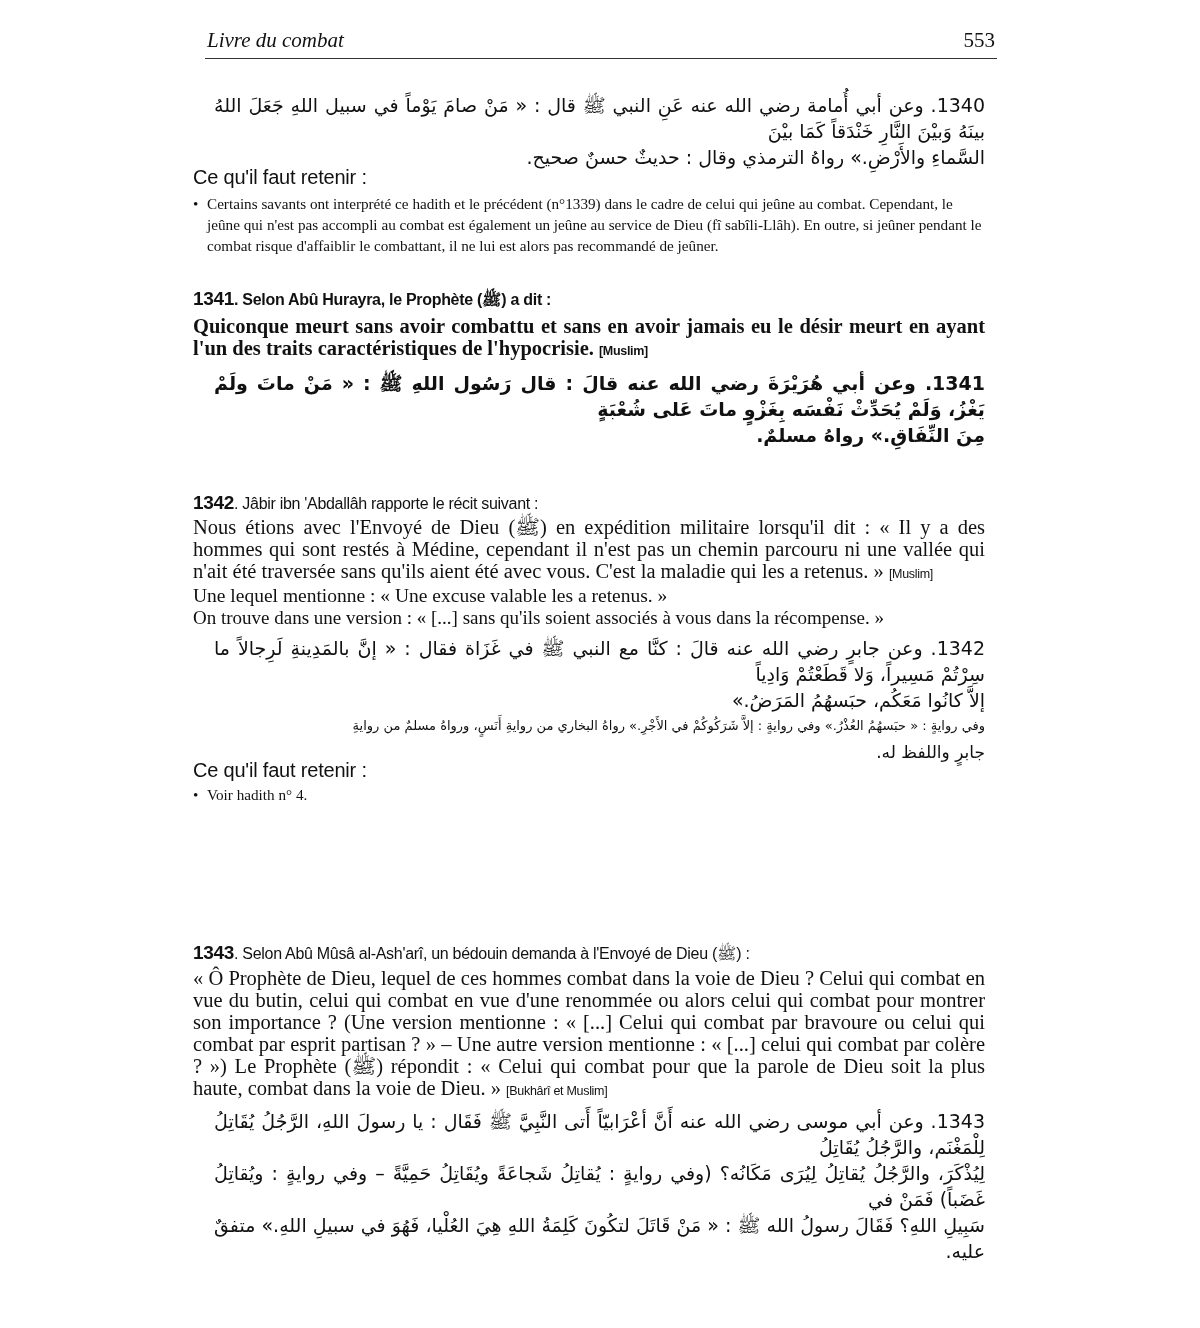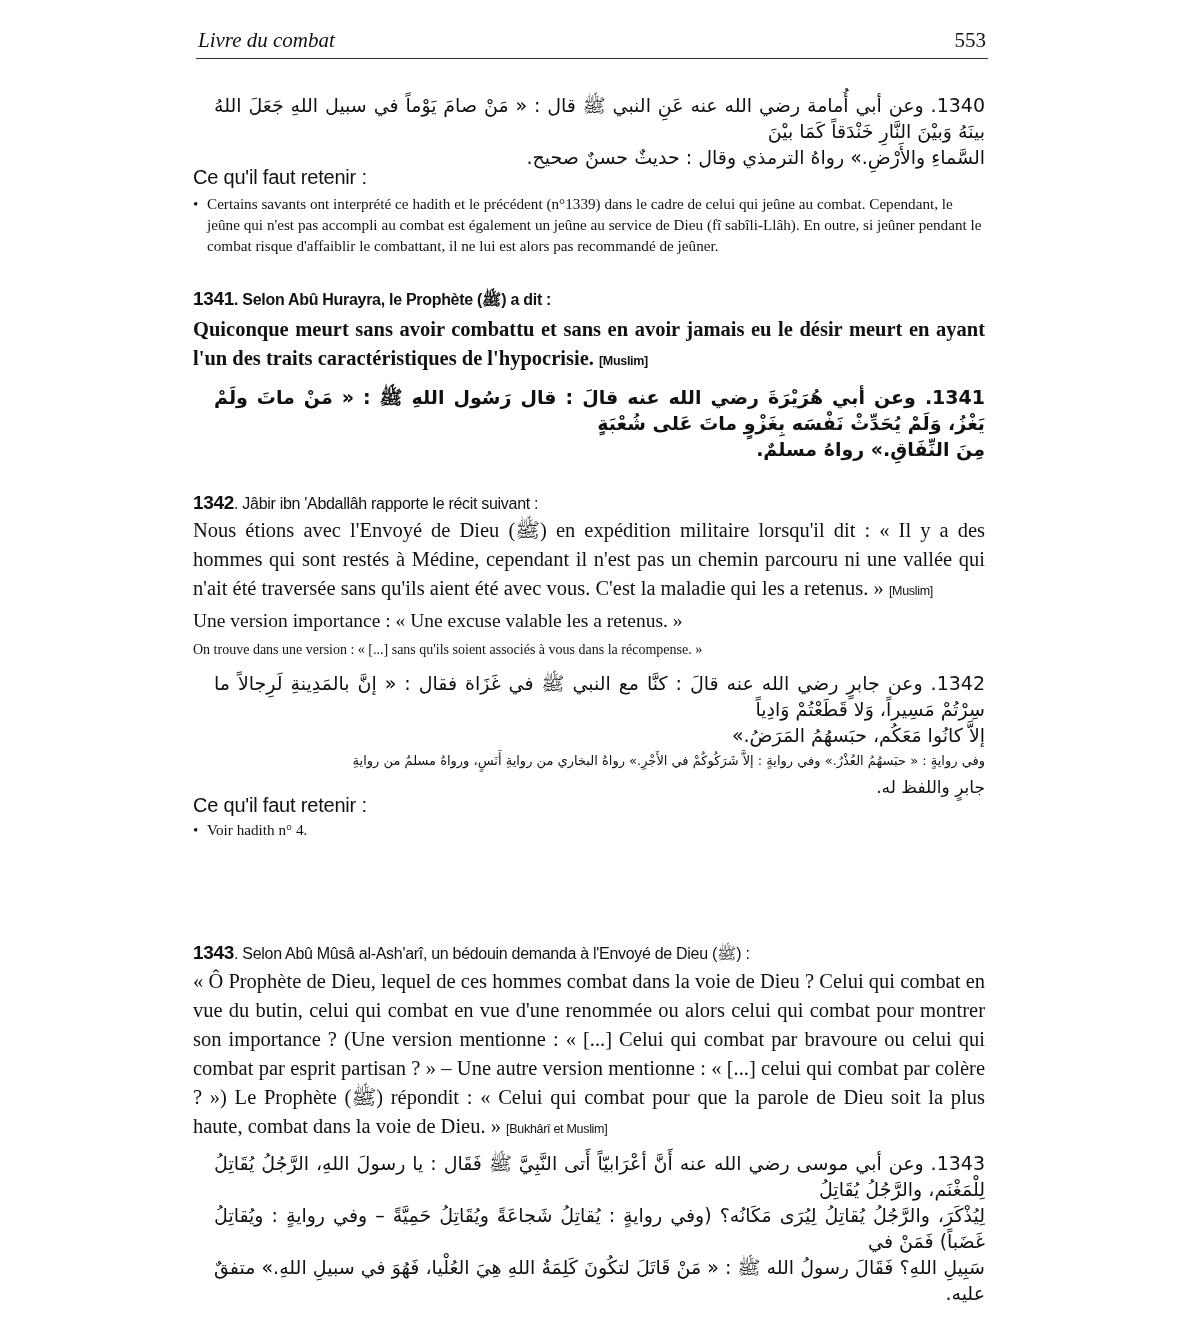--- a/index.html
+++ b/index.html
@@ -1,27 +1,27 @@
 <!DOCTYPE html>
 <html><head>
 <meta charset="utf-8">
 <style>
   html, body { margin:0; padding:0; background:#ffffff; }
   body { width:1200px; height:1328px; position:relative; overflow:hidden; color:#111; font-family:"Liberation Serif", serif; }
   .page { position:absolute; left:193px; top:0; width:792px; }
-  .header { position:absolute; top:26px; left:3px; width:792px; height:32px; border-bottom:1.6px solid #333; }
+  .header { position:absolute; top:26px; left:12px; width:792px; height:32px; border-bottom:1.6px solid #333; }
   .header .title { position:absolute; left:2px; top:2px; font-style:italic; font-size:21px; }
   .header .pnum { position:absolute; right:2px; top:2px; font-size:21px; }
   .ar { direction:rtl; text-align:justify; font-family:"DejaVu Sans", sans-serif; font-size:19px; line-height:26px;margin-left:21px; }
   .retain-h { font-family:"Liberation Sans", sans-serif; font-size:20px; letter-spacing:-0.2px; }
   .retain-b { font-size:15.2px; line-height:21px; padding-left:14px; position:relative; }
   .retain-b .bullet { position:absolute; left:0; top:0; }
   .hhead { font-family:"Liberation Sans", sans-serif; font-size:16px; letter-spacing:-0.3px; }
   .hhead b { font-size:19px; }
-  .fr { font-size:20.5px; line-height:29px; text-align:justify; }
+  .fr { font-size:20.5px; line-height:22px; text-align:justify; }
   .src { font-family:"Liberation Sans", sans-serif; font-size:12.5px; letter-spacing:-0.3px; }
   .block { position:absolute; left:0; width:792px; }
 </style>
 </head>
 <body>
 
 <div class="page">
 
   <div class="header">
     <span class="title">Livre du combat</span>
@@ -45,22 +45,22 @@
     <div class="fr" style="margin-top:2px;"><span>Quiconque meurt sans avoir combattu et sans en avoir jamais eu le désir meurt en ayant l'un des traits caractéristiques de l'hypocrisie.</span> <span class="src">[Muslim]</span></div>
     <div class="ar" style="margin-top:8px;">
       <div>1341. وعن أبي هُرَيْرَةَ رضي الله عنه قالَ : قال رَسُول اللهِ ﷺ : « مَنْ ماتَ ولَمْ يَغْزُ، وَلَمْ يُحَدِّثْ نَفْسَه بِغَزْوٍ ماتَ عَلى شُعْبَةٍ</div>
       <div>مِنَ النِّفَاقِ.» رواهُ مسلمٌ.</div>
     </div>
   </div>
 
   <div class="block" style="top:492px;">
     <div class="hhead"><b>1342</b><span>. Jâbir ibn 'Abdallâh rapporte le récit suivant :</span></div>
     <div class="fr" style="margin-top:2px;"><span>Nous étions avec l'Envoyé de Dieu (ﷺ) en expédition militaire lorsqu'il dit : « Il y a des hommes qui sont restés à Médine, cependant il n'est pas un chemin parcouru ni une vallée qui n'ait été traversée sans qu'ils aient été avec vous. C'est la maladie qui les a retenus. »</span> <span class="src">[Muslim]</span></div>
-    <div class="fr" style="font-size:19.5px;">Une version importance : « Une excuse valable les a retenus. »</div>
-    <div class="fr" style="font-size:14px;">On trouve dans une version : « [...] sans qu'ils soient associés à vous dans la récompense. »</div>
+    <div class="fr" style="font-size:19.5px;">Une lequel mentionne : « Une excuse valable les a retenus. »</div>
+    <div class="fr" style="font-size:19px;">On trouve dans une version : « [...] sans qu'ils soient associés à vous dans la récompense. »</div>
     <div class="ar" style="margin-top:6px;">
       <div>1342. وعن جابرٍ رضي الله عنه قالَ : كنَّا مع النبي ﷺ في غَزَاة فقال : « إنَّ بالمَدِينةِ لَرِجالاً ما سِرْتُمْ مَسِيراً، وَلا قَطَعْتُمْ وَادِياً</div>
       <div>إلاَّ كانُوا مَعَكُم، حبَسهُمُ المَرَضُ.»</div>
       <div style="font-size:13px;">وفي روايةٍ : « حبَسهُمُ العُذْرُ.» وفي روايةٍ : إلاَّ شَرَكُوكُمْ في الأَجْرِ.» رواهُ البخاري من روايةِ أَنَسٍ، ورواهُ مسلمٌ من روايةِ</div>
       <div style="font-size:17px;">جابرٍ واللفظ له.</div>
     </div>
     <div class="retain-h" style="margin-top:-6px;">Ce qu'il faut retenir :</div>
     <div class="retain-b" style="margin-top:2px;">
       <span class="bullet">•</span>
       <span>Voir hadith n° 4.</span>

